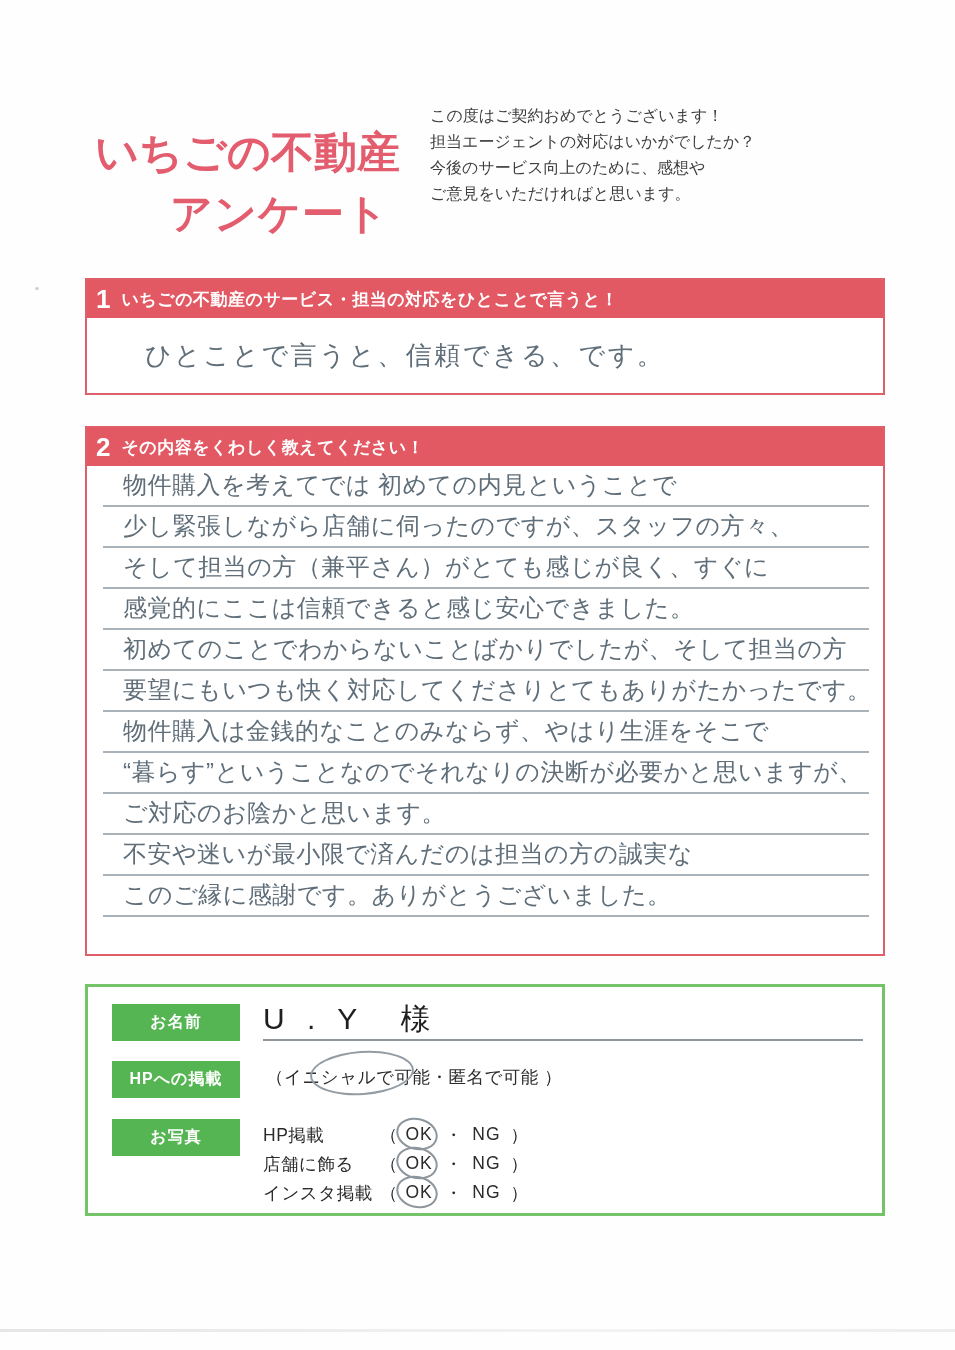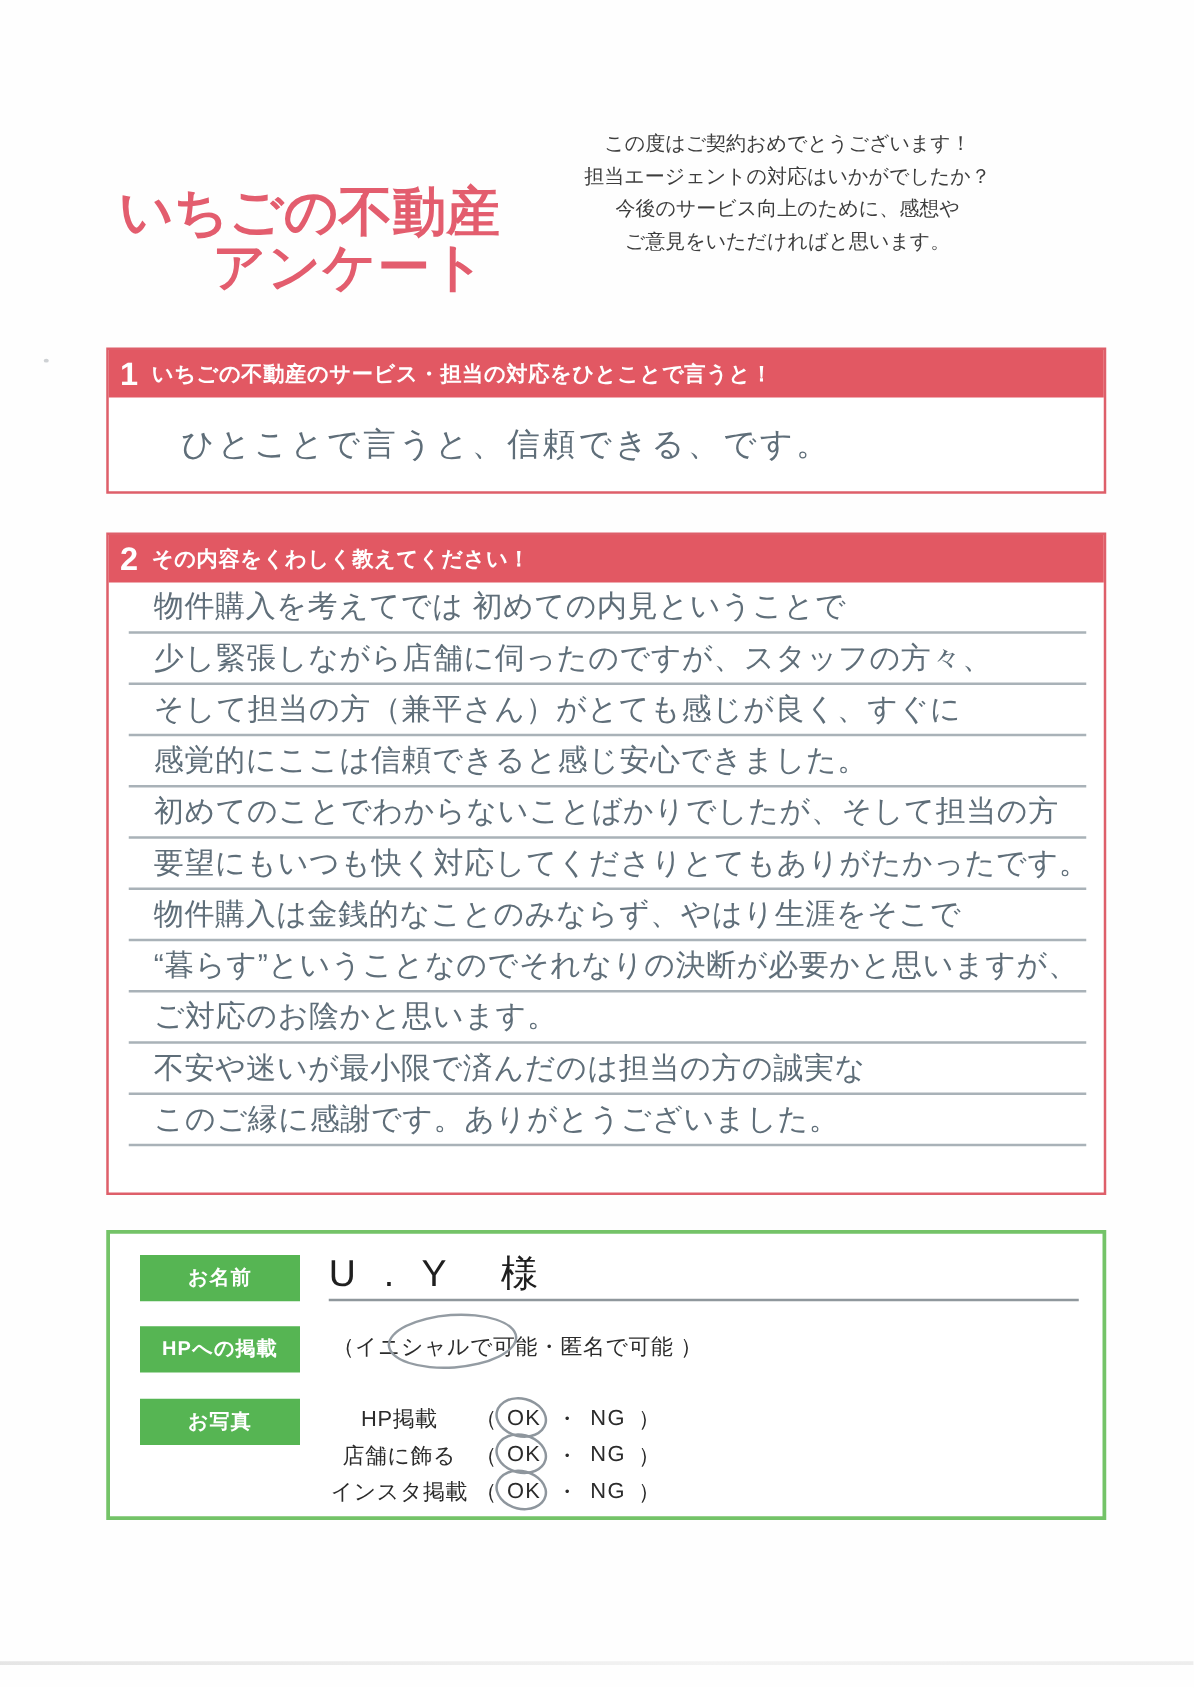--- a/index.html
+++ b/index.html
@@ -10,30 +10,30 @@
     width: 955px;
     height: 1350px;
     background: #fefefe;
     overflow: hidden;
   }
 
   
   .title-line1 {
     position: absolute; left: 95px; top: 124px;
     font-size: 43px; font-weight: 700; color: #e35d6e;
-    letter-spacing: 0px; white-space: nowrap; margin-top: 17px;
+    letter-spacing: 0px; white-space: nowrap;
   }
   .title-line2 {
     position: absolute; left: 170px; top: 186px;
     font-size: 42px; font-weight: 700; color: #e35d6e;
     letter-spacing: 1px; white-space: nowrap;
   }
   .intro {
     position: absolute; left: 430px; top: 103px; width: 400px;
-    text-align: center; font-size: 16px; line-height: 26px;
+    text-align: left; font-size: 16px; line-height: 26px;
     font-weight: 500; color: #3d3d3d;
   }
 
   
   .qbox {
     position: absolute; left: 85px; width: 800px;
     border: 2px solid #de5f6a; background: #ffffff;
   }
   .qbox-1 { top: 278px; height: 117px; }
   .qbox-2 { top: 426px; height: 530px; }
@@ -97,21 +97,21 @@
     width: 104px; height: 44px;
     border: 2px solid #949ca3; border-radius: 50%;
     transform: rotate(-4deg);
   }
 
   .photo-rows { position: absolute; left: 175px; top: 133px; width: 420px; }
   .photo-row {
     display: flex; align-items: center; height: 29px;
     font-size: 17.5px; color: #2b2b2b; white-space: nowrap;
   }
-  .p-item { width: 113px; text-align: center; margin-right: 4px; letter-spacing: 0.5px; }
+  .p-item { width: 113px; text-align: left; margin-right: 4px; letter-spacing: 0.5px; }
   .p-open { margin-right: 6px; }
   .p-ok { position: relative; padding: 0 2px; letter-spacing: 1px; }
   .p-dot { margin: 0 10px; }
   .p-ng { letter-spacing: 1px; }
   .p-close { margin-left: 10px; }
   .ok-circle {
     position: absolute; left: -8px; top: -6px;
     width: 42px; height: 32px;
     border: 2px solid #8e969d; border-radius: 50%;
     transform: rotate(14deg);

